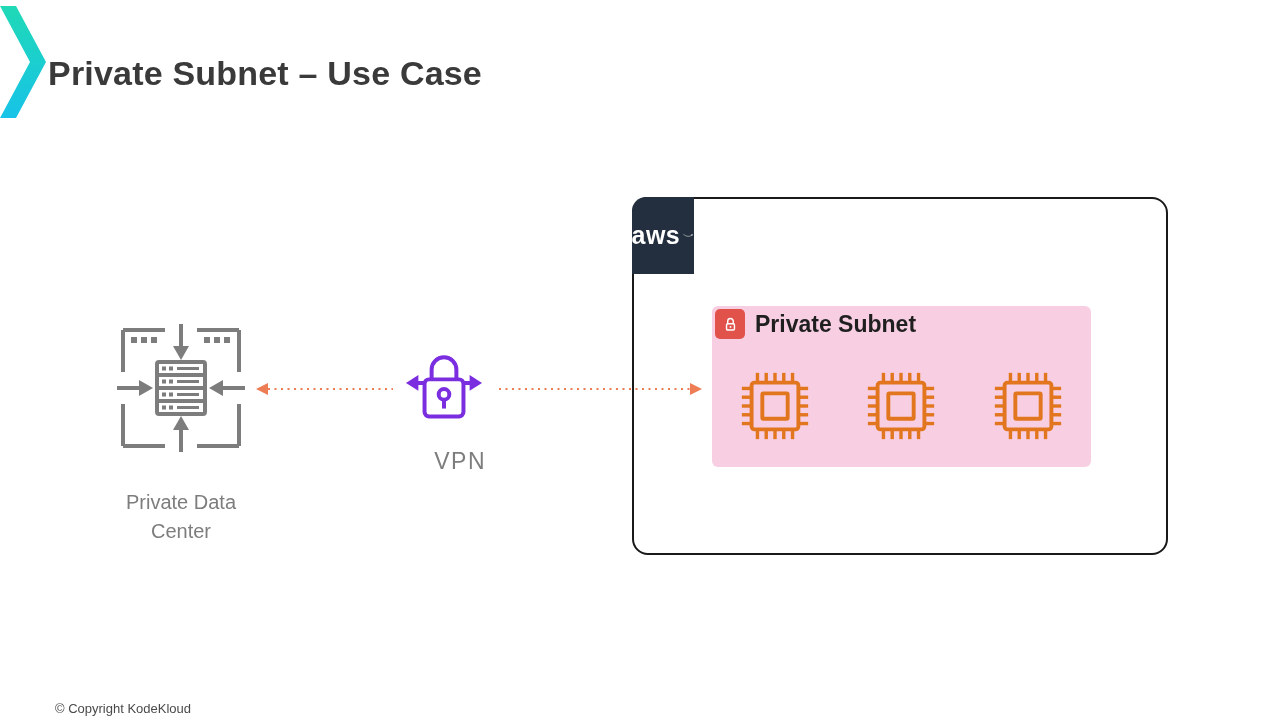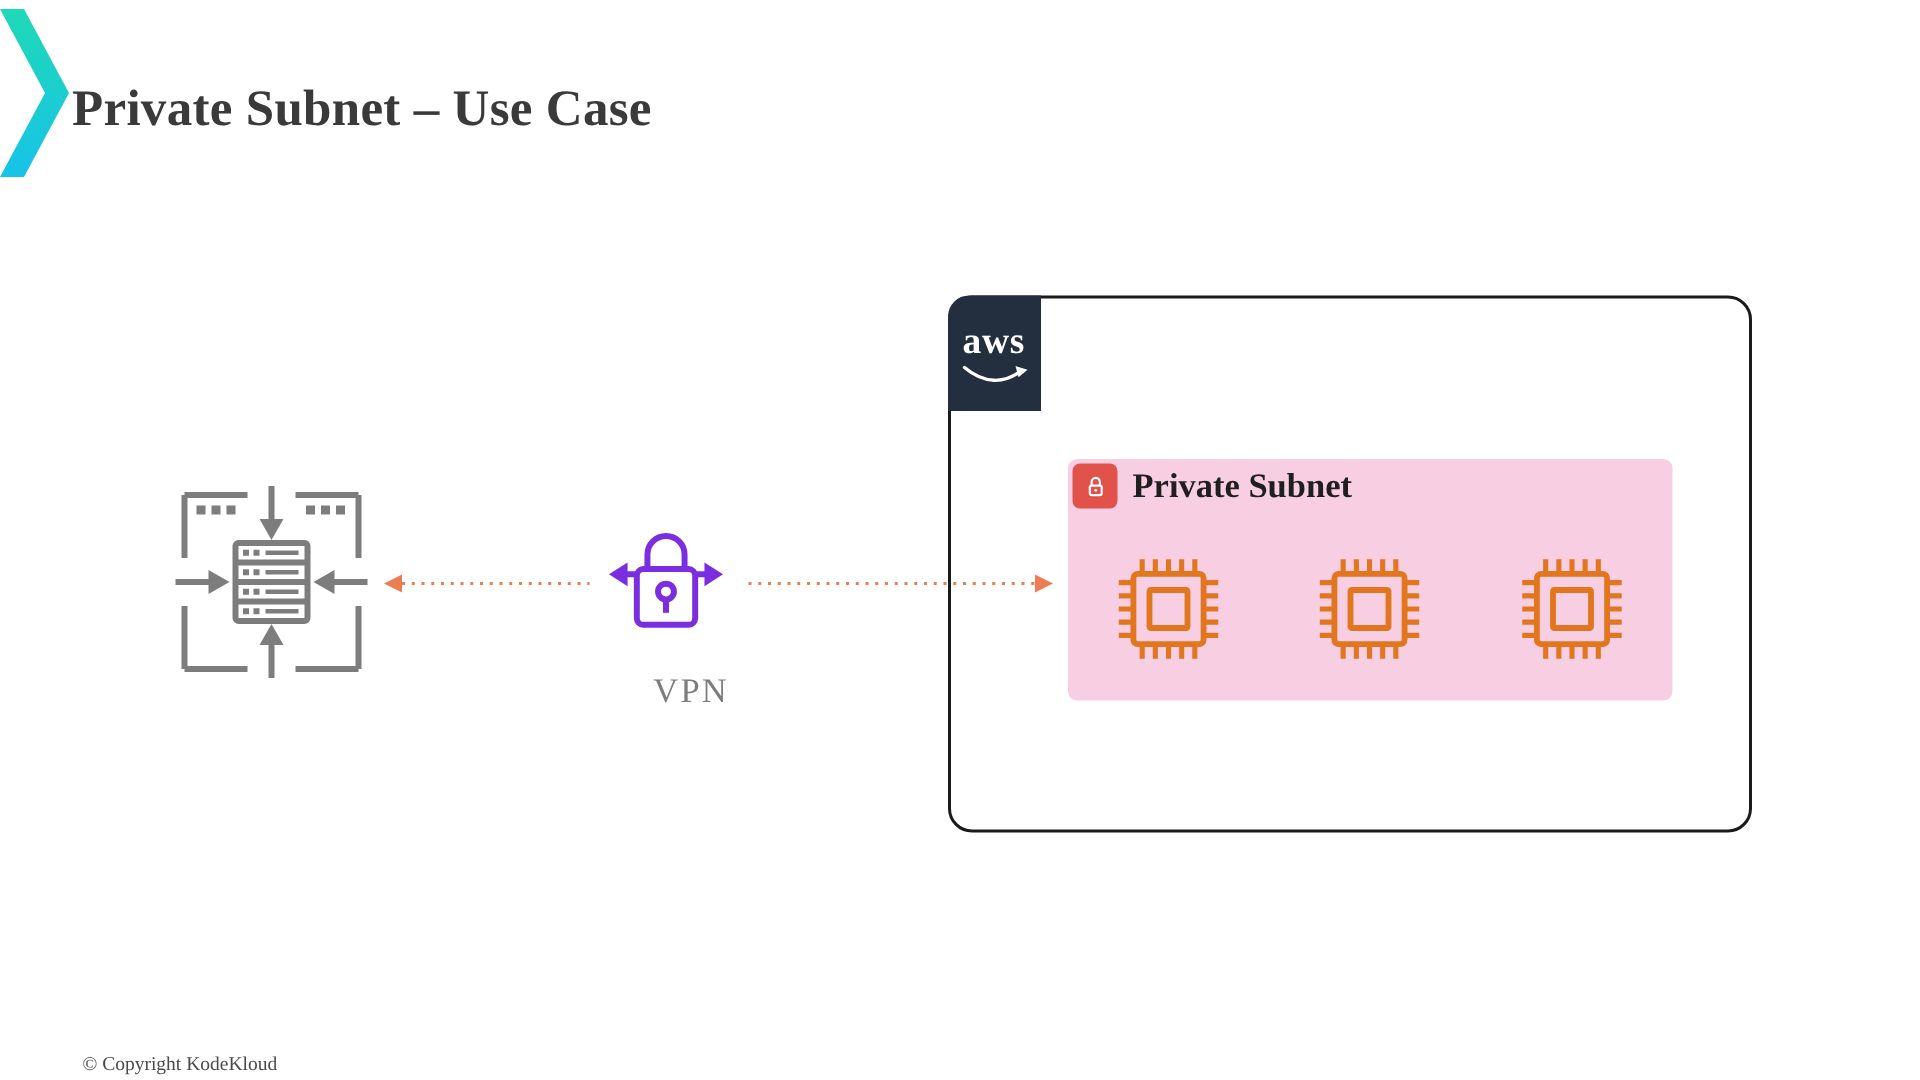--- a/index.html
+++ b/index.html
@@ -9,41 +9,41 @@
     --vpn-purple:#7b2ee0;
     --connector-orange:#ec7d54;
     --aws-navy:#232f3e;
     --subnet-pink:#f8cfe2;
     --badge-red:#e0524a;
     --chip-orange:#e2761f;
     --box-border:#1a1a1a;
   }
   html,body{margin:0;padding:0;background:#fff;}
   .slide{position:relative;width:1280px;height:720px;background:#fff;overflow:hidden;
-         font-family:Liberation Serif, serif;}
+         font-family:Liberation Sans, sans-serif;}
   .logo{position:absolute;left:0;top:6px;}
   .title{position:absolute;left:48px;top:54px;font-size:34px;font-weight:600;
          color:var(--title-text);letter-spacing:.2px;}
   .dc-icon{position:absolute;left:111px;top:318px;color:var(--gray-icon);}
   .dc-label{position:absolute;left:101px;top:488px;width:160px;text-align:center;
             font-size:20px;line-height:1.45;color:var(--gray-icon);}
   .vpn-icon{position:absolute;left:404px;top:344px;color:var(--vpn-purple);}
   .vpn-label{position:absolute;left:404px;top:448px;width:82px;text-align:right;
              font-size:23px;color:var(--gray-icon);letter-spacing:1.5px;}
   .connector{position:absolute;color:var(--connector-orange);z-index:3;}
   .connector.left{left:254px;top:381px;}
   .connector.right{left:498px;top:381px;}
   .aws-box{position:absolute;left:632px;top:197px;width:536px;height:358px;background:#fff;
            border:2.5px solid var(--box-border);border-radius:16px;box-sizing:border-box;z-index:1;}
   .aws-tab{position:absolute;left:-2.5px;top:-2.5px;width:62px;height:77px;background:var(--aws-navy);
-           border-radius:14px 0 0 0;display:flex;flex-direction:column;align-items:center;
+           border-radius:14px 0 0 0;display:flex;flex-direction:row;align-items:center;
            justify-content:center;gap:3px;}
   .aws-text{color:#fff;font-size:25px;font-weight:bold;line-height:1;letter-spacing:.5px;}
   .subnet{position:absolute;left:78px;top:107px;width:379px;height:161px;
-          background:var(--subnet-pink);border-radius:6px;padding-left:24px;}
+          background:var(--subnet-pink);border-radius:6px;}
   .subnet-badge{position:absolute;left:3px;top:3px;width:30px;height:30px;background:var(--badge-red);
                 border-radius:5px;display:flex;align-items:center;justify-content:center;}
   .subnet-title{position:absolute;left:43px;top:5px;font-size:23px;font-weight:600;color:#1f1f1f;}
   .chips-row{position:absolute;left:0;right:0;top:46px;bottom:8px;display:flex;
              align-items:center;justify-content:space-around;}
   .chip{width:78px;height:78px;color:var(--chip-orange);}
   .copyright{position:absolute;left:55px;top:661px;font-size:13px;color:#4a4a4a;margin-top:40px;}
 </style>
 </head>
 <body>
@@ -98,20 +98,21 @@
           <rect x="66" y="62" width="22" height="3"></rect>
         <rect x="51" y="74.5" width="4" height="4"></rect>
           <rect x="58" y="74.5" width="4" height="4"></rect>
           <rect x="66" y="75" width="22" height="3"></rect>
         <rect x="51" y="87.5" width="4" height="4"></rect>
           <rect x="58" y="87.5" width="4" height="4"></rect>
           <rect x="66" y="88" width="22" height="3"></rect>
       </g>
     </svg>
   </div>
+  <div class="dc-label">Private Data Center</div>
 
   <div class="connector left">
     <svg width="140" height="16" viewBox="0 0 140 16">
       <line x1="14" y1="8" x2="139" y2="8" stroke="currentColor" stroke-width="2" stroke-dasharray="2 4.5"></line>
       <polygon points="14,2 14,14 2,8" fill="currentColor"></polygon>
     </svg>
   </div>
 
   <div class="vpn-icon">
     <svg width="80" height="84" viewBox="0 0 90 95">

